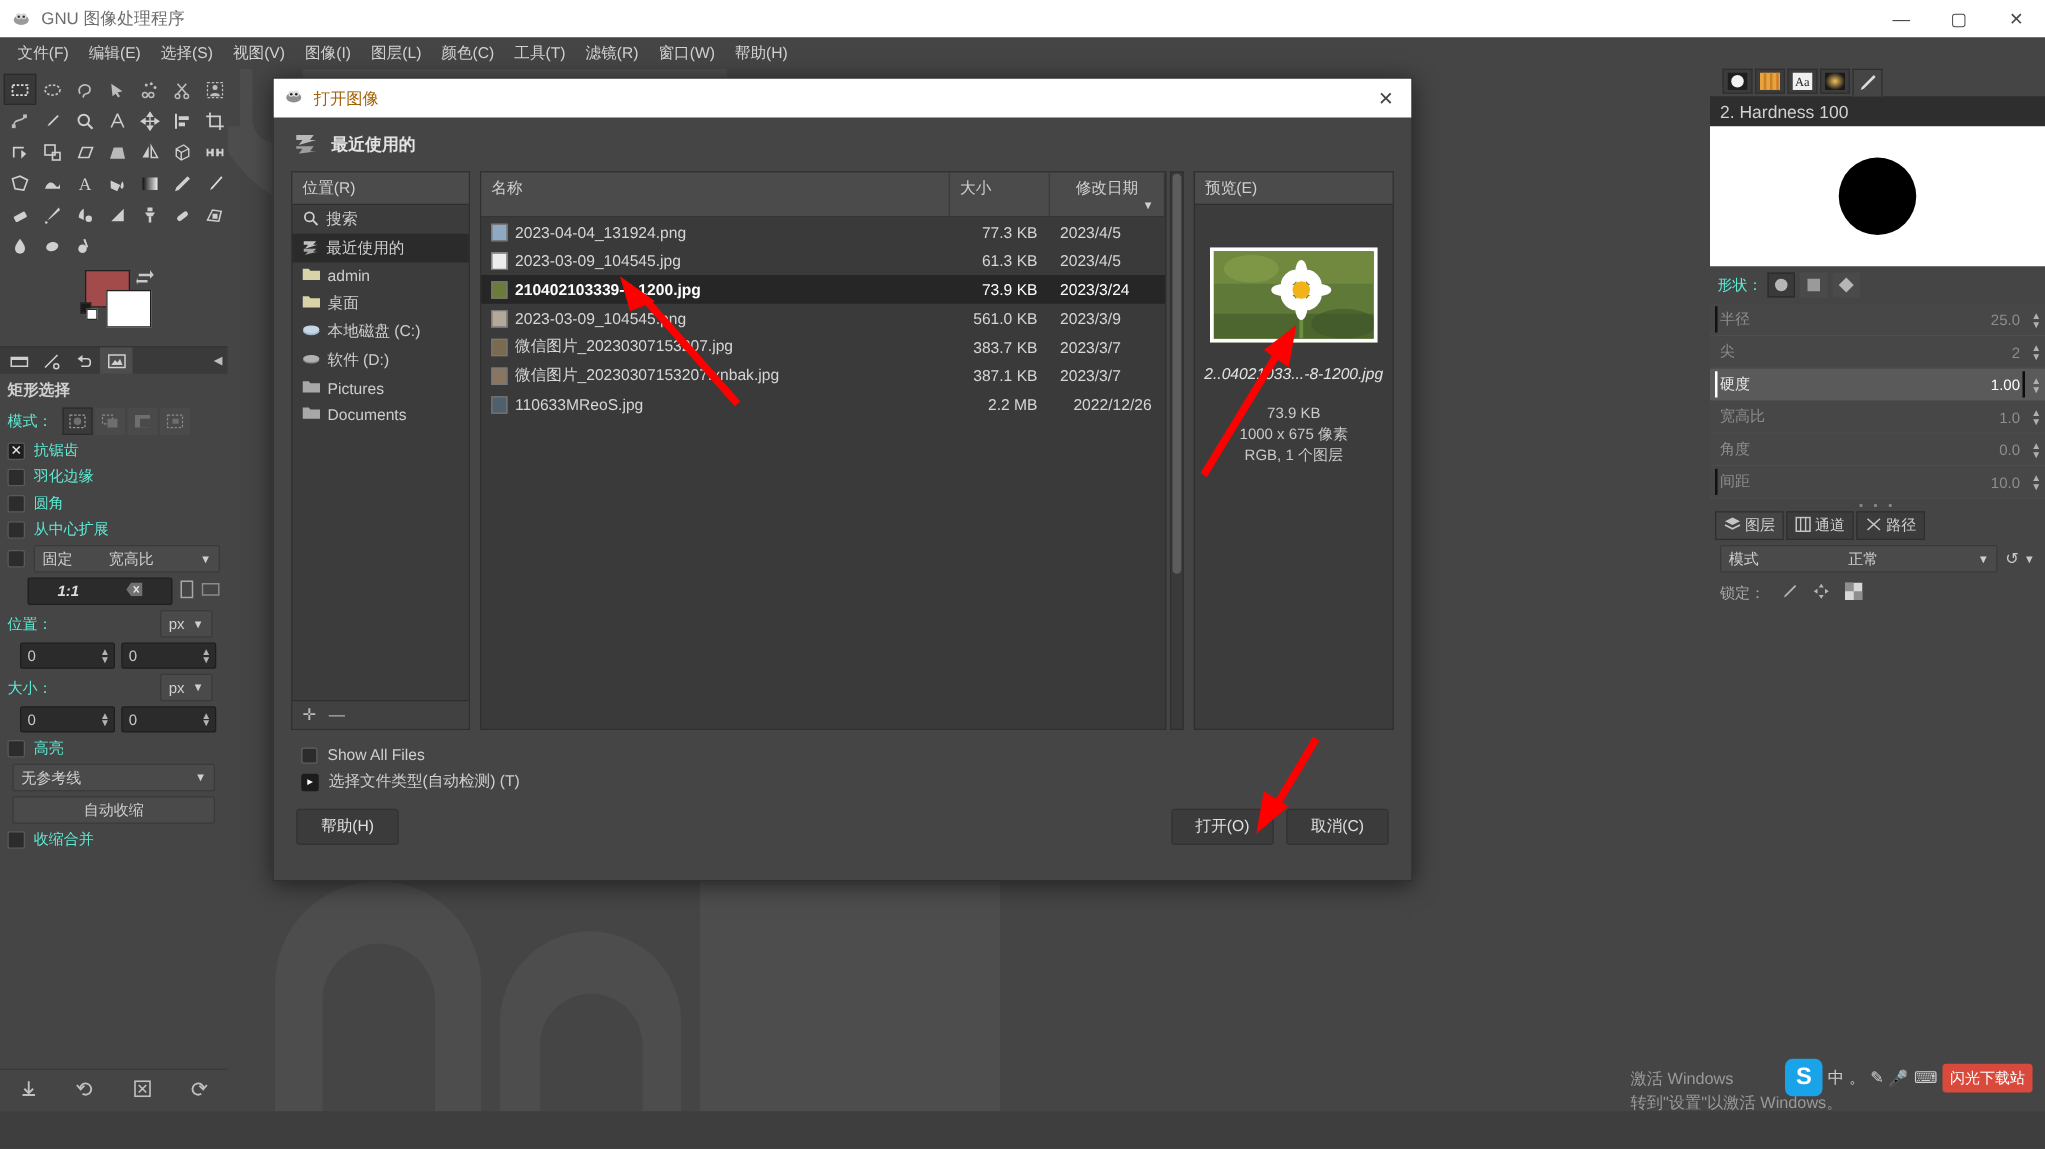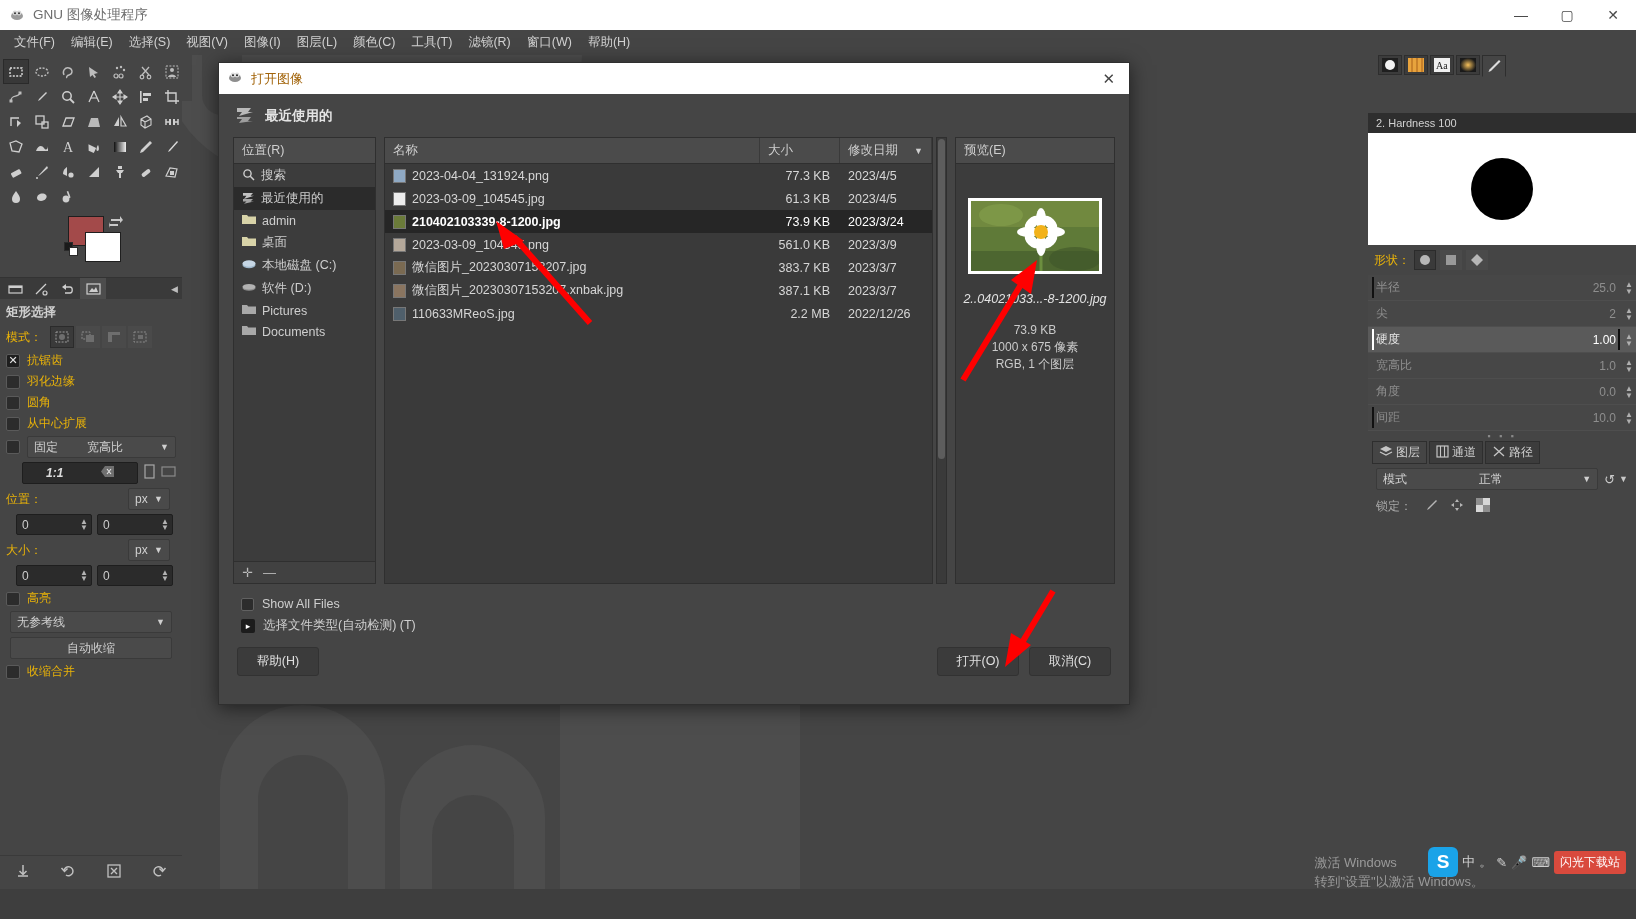--- a/index.html
+++ b/index.html
@@ -58,21 +58,21 @@
   .tiny-sw i { position:absolute; display:block; width:9px; height:9px; border:1px solid #2a2a2a; }
 
   
   .dock-tabs { display:flex; align-items:center; height:22px; background:#3a3a3a; border-top:1px solid #333; padding-left:2px; }
   .dock-tab { width:26px; height:21px; display:flex; align-items:center; justify-content:center; }
   .dock-tab.active { background:#4d4d4d; }
   .dock-tab-arrow { margin-left:auto; margin-right:4px; color:#bdbdbd; font-size:9px; }
 
   .opt-title { font-weight:bold; font-size:12.5px; color:#cfcfcf; padding:5px 6px 3px 6px; }
   .opt-row { display:flex; align-items:center; padding:2px 6px; min-height:21px; }
-  .opt-label { color:#eab308; font-size:12px; }
+  .opt-label { color:#5eead4; font-size:12px; }
 
   .cb {
     width:14px; height:14px; background:#2c2c2c; border:1px solid #5a5a5a;
     margin-right:7px; flex:none; display:flex; align-items:center; justify-content:center;
     font-size:11px; color:#e6e6e6; border-radius:2px;
   }
   .cb.checked { background:#1e1e1e; }
   .mode-btns { display:flex; gap:2px; margin-left:8px; }
   .mode-btn { width:24px; height:22px; background:#4a4a4a; display:flex; align-items:center; justify-content:center; }
   .mode-btn.active { background:#3a3a3a; border:1px solid #2b2b2b; }
@@ -102,21 +102,21 @@
     background:#454545; border-top:1px solid #3a3a3a;
     display:flex; align-items:center; justify-content:space-around; color:#b8b8b8;
   }
 
   
   .rightdock { position:absolute; left:1368px; top:55px; width:268px; height:864px; background:#454545; }
   .rd-tabs { display:flex; align-items:flex-start; height:22px; padding-left:10px; }
   .rd-tab { width:24px; height:20px; margin-right:2px; display:flex; align-items:center; justify-content:center;
             background:#3c3c3c; border:1px solid #2e2e2e; }
   .rd-tab.active { background:#454545; border-bottom-color:#454545; height:22px; }
-  .rd-headline { background:#2e2e2e; color:#d2d2d2; font-size:11px; padding:4px 8px;margin-top:36px; }
+  .rd-headline { background:#2e2e2e; color:#d2d2d2; font-size:14px; padding:4px 8px; }
   .brush-preview { background:#ffffff; height:112px; position:relative; }
   .brush-dot { position:absolute; left:50%; top:50%; transform:translate(-50%,-50%);
                width:62px; height:62px; border-radius:50%; background:#000; }
   .shape-row { display:flex; align-items:center; padding:5px 6px; gap:4px; }
   .shape-btn { width:22px; height:20px; display:flex; align-items:center; justify-content:center; background:#4a4a4a; }
   .shape-btn.active { background:#3a3a3a; border:1px solid #2b2b2b; }
   .slider-row { position:relative; height:26px; border-bottom:1px solid #4e4e4e; background:#474747; display:flex; align-items:center; }
   .slider-row.hl { background:#5a5a5a; }
   .slider-row .sl-label { padding-left:8px; color:#8e8e8e; font-size:12px; }
   .slider-row.hl .sl-label { color:#e8e8e8; }
@@ -187,21 +187,21 @@
 
   
   .arrow { position:absolute; pointer-events:none; }
 
   
   .taskbar { position:absolute; left:0; top:889px; width:1636px; height:30px; background:#3e3e3e; }
   .wm-big { position:absolute; right:10px; bottom:42px; display:flex; align-items:center; gap:4px; }
   .wm-s { width:30px; height:30px; border-radius:6px; background:#1aa3e8; color:#fff;
           display:flex; align-items:center; justify-content:center; font-size:19px; font-weight:bold; }
   .wm-dl { background:#d94a3d; color:#fff; font-size:12px; padding:3px 6px; border-radius:3px; }
-  .act-win { position:absolute; right:152px; bottom:28px; color:#9a9a9a; font-size:13px; line-height:19px; text-align:left; }
+  .act-win { position:absolute; right:162px; bottom:28px; color:#9a9a9a; font-size:13px; line-height:19px; text-align:left; }
 </style>
 </head>
 <body>
 
 <div id="app">
 
   <div class="titlebar">
     <span class="tb-icon">
       <svg width="16" height="16" viewBox="0 0 16 16">
           <ellipse cx="7" cy="9" rx="6" ry="4" fill="#9a9a9a"></ellipse>
@@ -901,21 +901,21 @@
         <div class="places-foot">
           <span>✛</span>
           <span>—</span>
         </div>
       </div>
 
       <div class="filelist">
         <div class="fl-head">
           <div class="c" style="flex:1;">名称</div>
           <div class="c" style="width:80px;">大小</div>
-          <div class="c" style="width:92px; display:flex; align-items:center;">
+          <div class="c" style="width:92px; display:flex; align-items:center;flex-direction:column;">
             <span>修改日期</span>
             <span style="margin-left:auto; font-size:9px;">▼</span>
           </div>
         </div>
         <div class="fl-rows">
           <div class="fl-row">
             <div class="fl-name" style="flex:1;">
                 <span class="fico" style="background:#8fa9c4;"></span>
                 <span>2023-04-04_131924.png</span>
               </div>
@@ -961,21 +961,21 @@
               </div>
             <div class="fl-size" style="width:80px;">387.1 KB</div>
             <div class="fl-date" style="width:92px;">2023/3/7</div>
           </div>
           <div class="fl-row">
             <div class="fl-name" style="flex:1;">
                 <span class="fico" style="background:#4f5f6b;"></span>
                 <span>110633MReoS.jpg</span>
               </div>
             <div class="fl-size" style="width:80px;">2.2 MB</div>
-            <div class="fl-date" style="width:92px;">2022/12/26</div>
+            <div class="fl-date" style="width:92px;text-align:center;">2022/12/26</div>
           </div>
         </div>
       </div>
 
       <div class="vscroll">
         <div class="vthumb"></div>
       </div>
 
       <div class="preview">
         <div class="pv-head">预览(E)</div>

